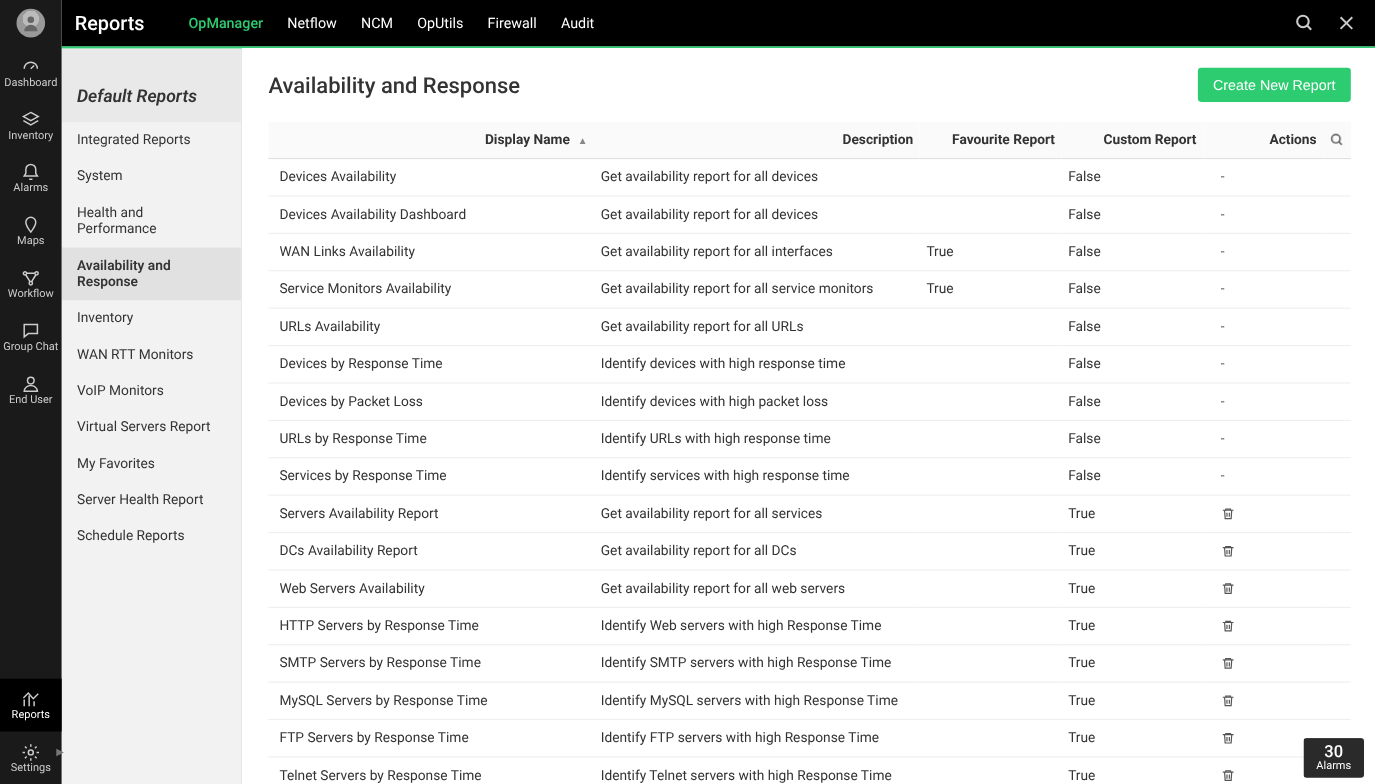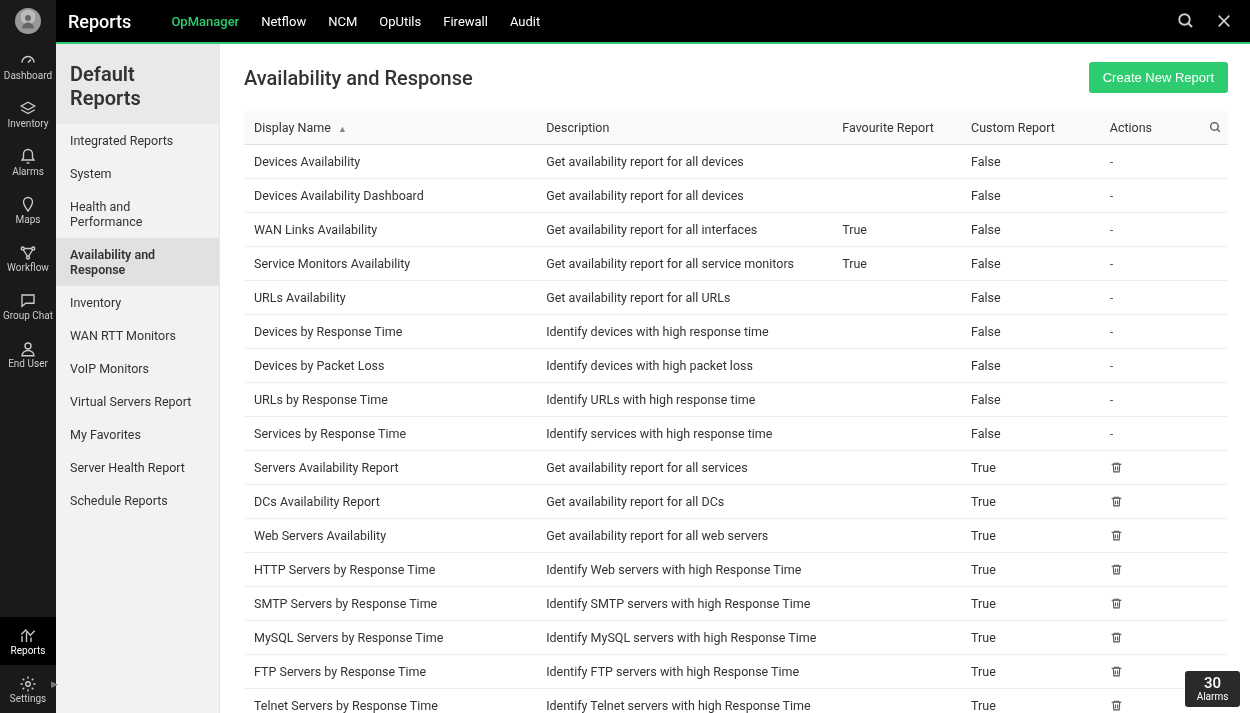--- a/index.html
+++ b/index.html
@@ -72,23 +72,24 @@
   
   .sub-nav {
     position: absolute;
     left: 56px; top: 44px; bottom: 0;
     width: 164px;
     background: #f2f2f2;
     border-right: 1px solid #e6e6e6;
     overflow-y: auto;
   }
   .sub-nav-title {
-    font-size: 20px; font-weight: 600;
-    padding: 18px 14px 14px;
+    font-size: 16px; font-weight: 600;
+    padding: 34px 14px 14px;
     background:#e9e9e9;
+    font-style:italic;
   }
   .sub-nav-item {
     padding: 9px 14px;
     font-size: 12.5px;
     color: #333;
     cursor: pointer;
   }
   .sub-nav-item.selected {
     background: #e1e1e1; font-weight: 600;
   }
@@ -110,21 +111,21 @@
     background: #2ecc71; color: #fff; border: none;
     border-radius: 3px; padding: 8px 14px;
     font-size: 13px; cursor: pointer;
   }
 
   
   table.report-table {
     width: 100%; border-collapse: collapse; font-size: 12.5px;
   }
   .report-table thead th {
-    text-align: left; font-weight: 400; color: #333;
+    text-align: right; font-weight: 700; color: #333;
     padding: 9px 6px; border-bottom: 1px solid #e0e0e0;
     background: #fafafa;
     position: sticky; top: 16px;
   }
   .report-table tbody td {
     padding: 9px 6px;
     border-bottom: 1px solid #eee;
     color: #333;
   }
   .th-search { width: 24px; text-align:right; }

